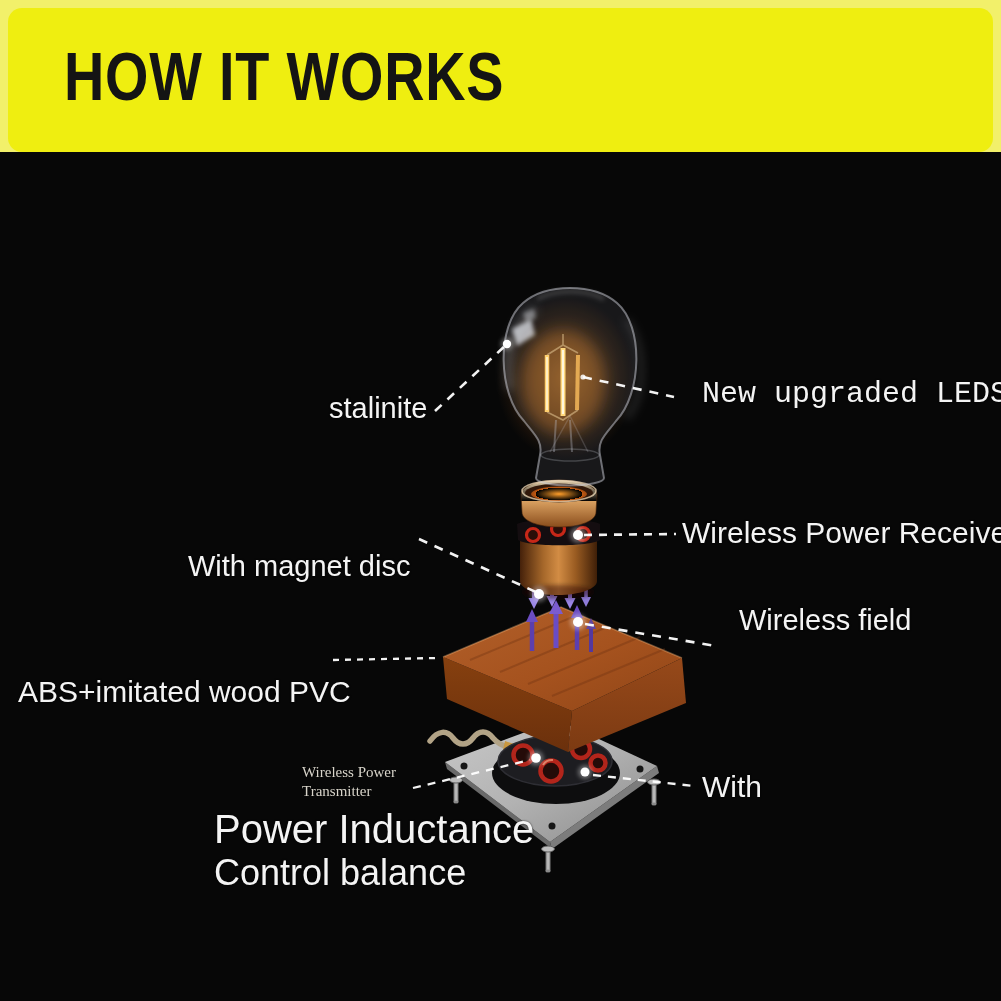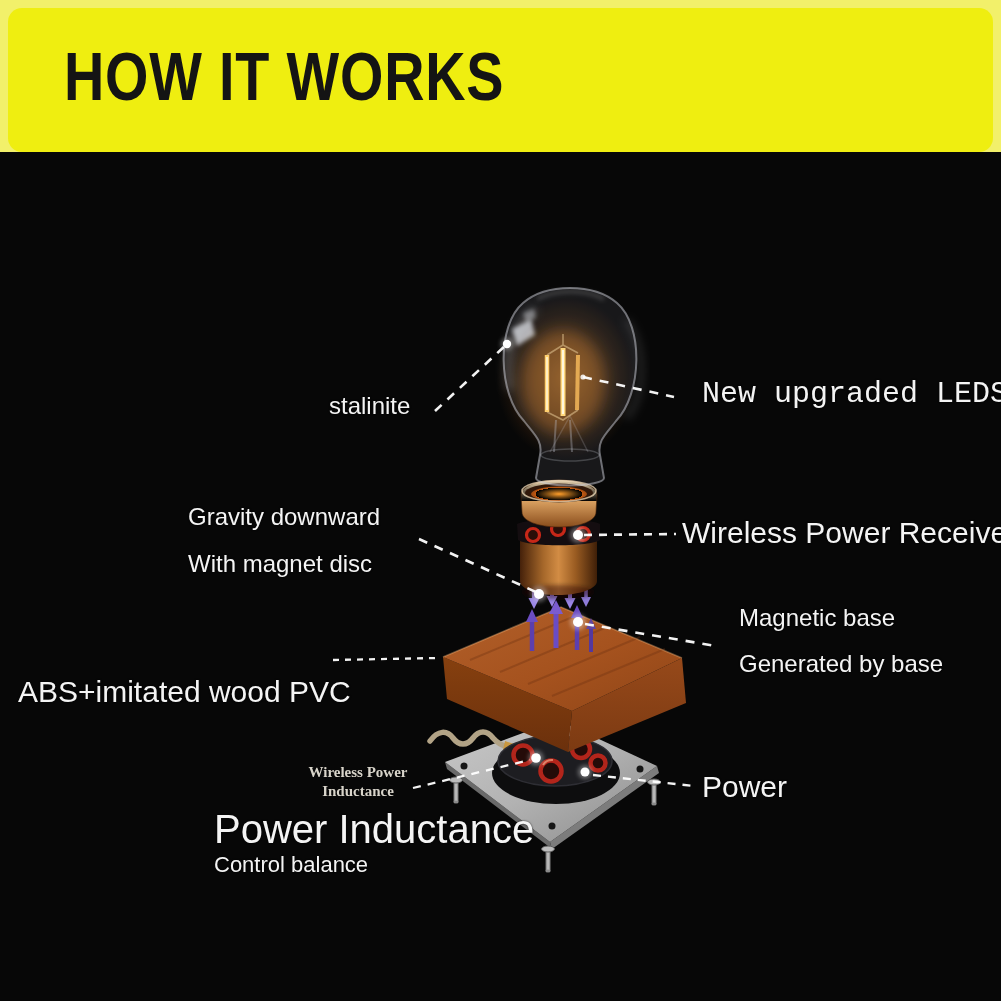--- a/index.html
+++ b/index.html
@@ -11,26 +11,26 @@
   .banner-outer{position:absolute;left:0;top:0;width:1001px;height:152px;background:#f2f06a;}
   .banner-inner{position:absolute;left:8px;top:8px;width:985px;height:144px;background:#efee10;border-radius:14px;}
   .banner-title{
     position:absolute;left:56px;top:34px;
     font-size:68px;font-weight:bold;color:#141414;line-height:1;
     transform:scaleX(0.82);transform-origin:left top;white-space:nowrap;
     letter-spacing:1px;
   }
   .scene-svg{position:absolute;left:0;top:0;width:1001px;height:1001px;}
   .lbl{
-    position:absolute;color:#f4f4f4;font-size:24px;line-height:1.15;white-space:nowrap;
+    position:absolute;color:#f4f4f4;font-size:29px;line-height:1.15;white-space:nowrap;
     text-shadow:0 0 2px rgba(0,0,0,.8);
   }
   .lbl-sm{
     position:absolute;color:#d8d4ca;font-family:"Liberation Serif", serif;
-    font-size:15px;font-weight:bold;line-height:19px;text-align:center;white-space:nowrap;
+    font-size:15px;font-weight:normal;line-height:19px;white-space:nowrap;
   }
 </style>
 </head>
 <body>
 
 <div class="stage">
 
   <div class="banner-outer">
     <div class="banner-inner">
       <div class="banner-title">HOW IT WORKS</div>
@@ -257,26 +257,24 @@
       <circle cx="536" cy="758" r="7.5" opacity=".35" filter="url(#blur2)"></circle>
         <circle cx="536" cy="758" r="4.8"></circle>
       <circle cx="585" cy="772" r="7" opacity=".35" filter="url(#blur2)"></circle>
         <circle cx="585" cy="772" r="4.5"></circle>
     </g>
   </svg>
 
   <div class="lbl" style="left:329px;top:392px;">stalinite</div>
   <div class="lbl" style="left:702px;top:377px;font-size:30px;font-family:Liberation Mono, monospace;">New upgraded LEDS</div>
   <div class="lbl" style="left:682px;top:516px;font-size:30px;">Wireless Power Receiver</div>
-  <div class="lbl" style="left:188px;top:503px;">Gravity downward</div>
   <div class="lbl" style="left:188px;top:550px;text-align:center;">With magnet disc</div>
-  <div class="lbl" style="left:739px;top:604px;">Magnetic base</div>
-  <div class="lbl" style="left:739px;top:650px;">Generated by base</div>
+  <div class="lbl" style="left:739px;top:604px;">Wireless field</div>
   <div class="lbl" style="left:18px;top:639px;font-size:30px;margin-top:36px;">ABS+imitated wood PVC</div>
   <div class="lbl-sm" style="left:302px;top:763px;width:112px;">
     <div>Wireless Power</div>
-    <div>Inductance</div>
+    <div>Transmitter</div>
   </div>
-  <div class="lbl" style="left:702px;top:770px;font-size:30px;">Power</div>
+  <div class="lbl" style="left:702px;top:770px;font-size:30px;">With</div>
   <div class="lbl" style="left:214px;top:806px;font-size:40px;">Power Inductance</div>
-  <div class="lbl" style="left:214px;top:852px;font-size:22px;">Control balance</div>
+  <div class="lbl" style="left:214px;top:852px;font-size:36px;">Control balance</div>
 
 </div>
 
 </body></html>

